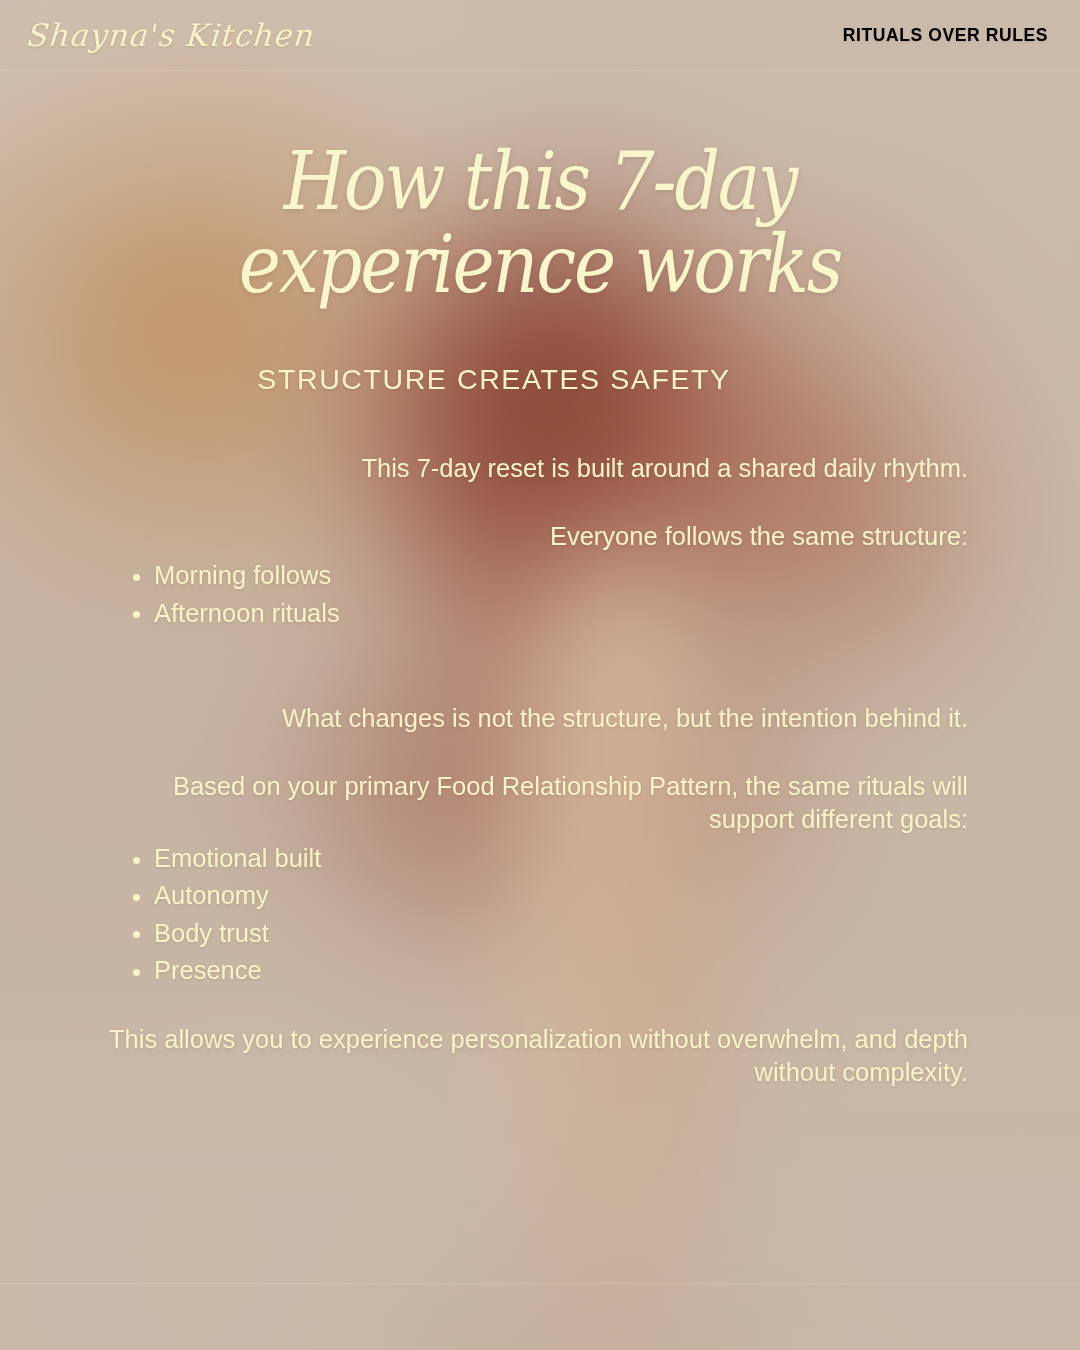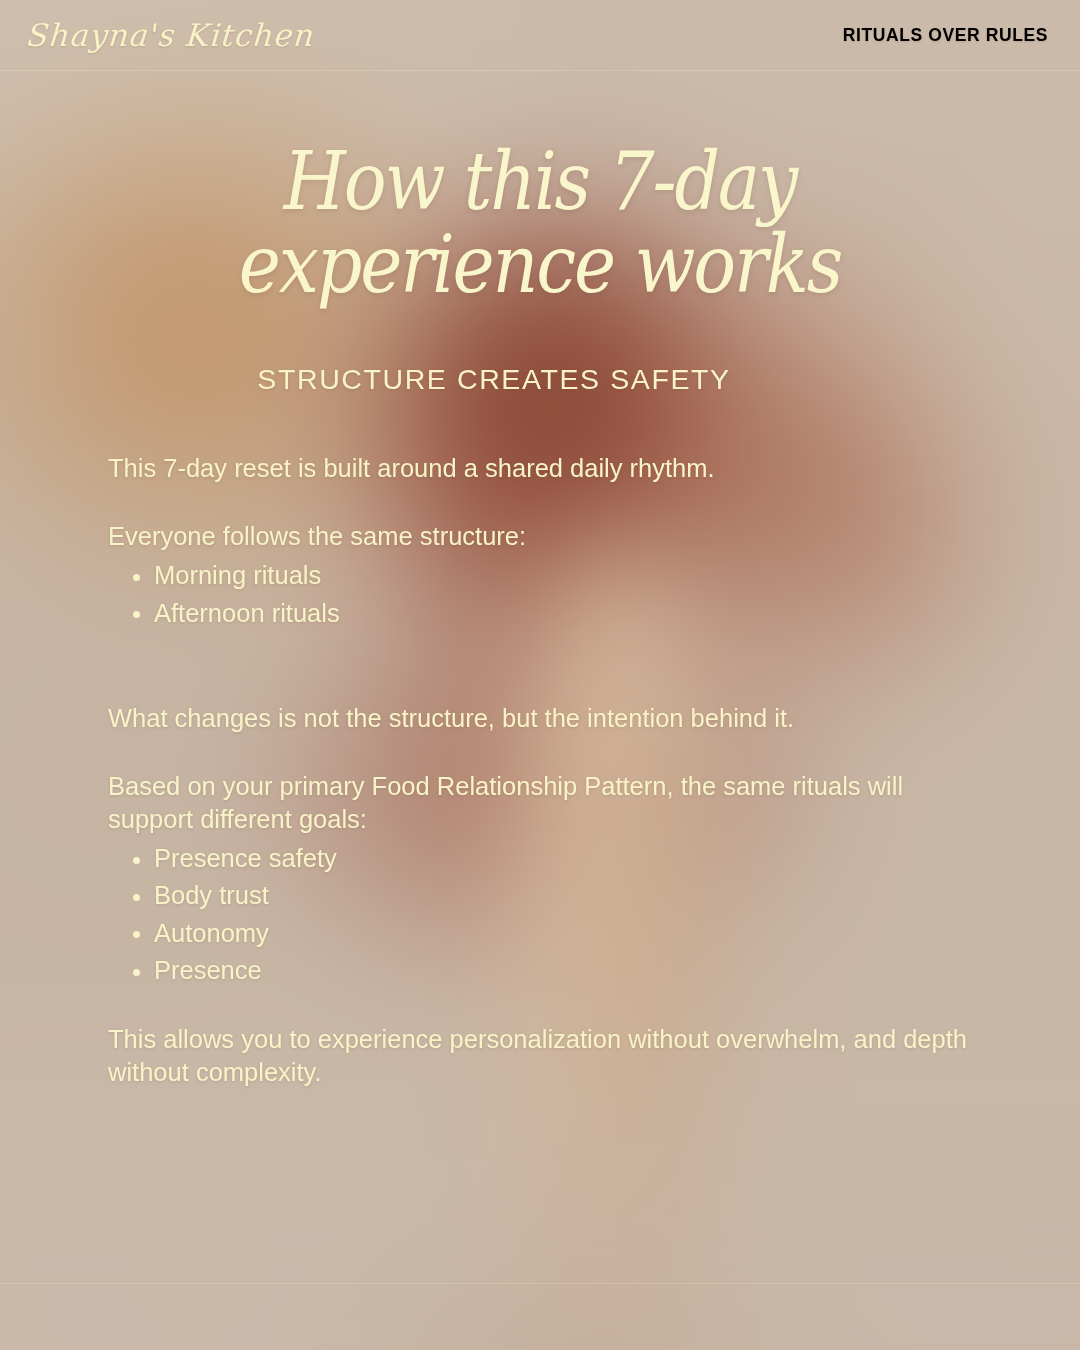--- a/index.html
+++ b/index.html
@@ -129,21 +129,21 @@
     text-shadow:0 1px 3px rgba(110,70,55,0.20);
   }
 
   
   #body-copy {
     position:absolute; left:108px; top:452px; width:860px;
     color:#f8f4c8;
     font-size:25.5px; line-height:1.30; font-weight:400;
     text-shadow:0 1px 3px rgba(110,70,55,0.18);
   }
-  .para { margin:0; }
+  .para { margin:0;text-align:right; }
   .spacer { height:35px; }
   .spacer-sm { height:34px; }
   ul.bullets { list-style:none; margin:4px 0 0 0; padding:0; }
   ul.bullets li {
     position:relative;
     padding-left:46px;
     line-height:1.46;
   }
   ul.bullets li .dot {
     position:absolute; left:25px; top:0.66em;
@@ -197,53 +197,53 @@
   <div id="body-copy">
 
     <p class="para">This 7-day reset is built around a shared daily rhythm.</p>
 
     <div class="spacer"></div>
 
     <p class="para">Everyone follows the same structure:</p>
     <ul class="bullets">
       <li>
         <span class="dot"></span>
-        <span>Morning rituals</span>
+        <span>Morning follows</span>
       </li>
       <li>
         <span class="dot"></span>
         <span>Afternoon rituals</span>
       </li>
     </ul>
 
     <div class="spacer"></div>
 
 
     <div class="spacer"></div>
 
     <p class="para">What changes is not the structure, but the intention behind it.</p>
 
     <div class="spacer"></div>
 
     <p class="para">Based on your primary Food Relationship Pattern, the same rituals will support different goals:</p>
     <ul class="bullets">
       <li>
         <span class="dot"></span>
-        <span>Presence safety</span>
+        <span>Emotional built</span>
+      </li>
+      <li>
+        <span class="dot"></span>
+        <span>Autonomy</span>
       </li>
       <li>
         <span class="dot"></span>
         <span>Body trust</span>
       </li>
       <li>
         <span class="dot"></span>
-        <span>Autonomy</span>
-      </li>
-      <li>
-        <span class="dot"></span>
         <span>Presence</span>
       </li>
     </ul>
 
     <div class="spacer-sm"></div>
 
     <p class="para">This allows you to experience personalization without overwhelm, and depth without complexity.</p>
 
   </div>
 

